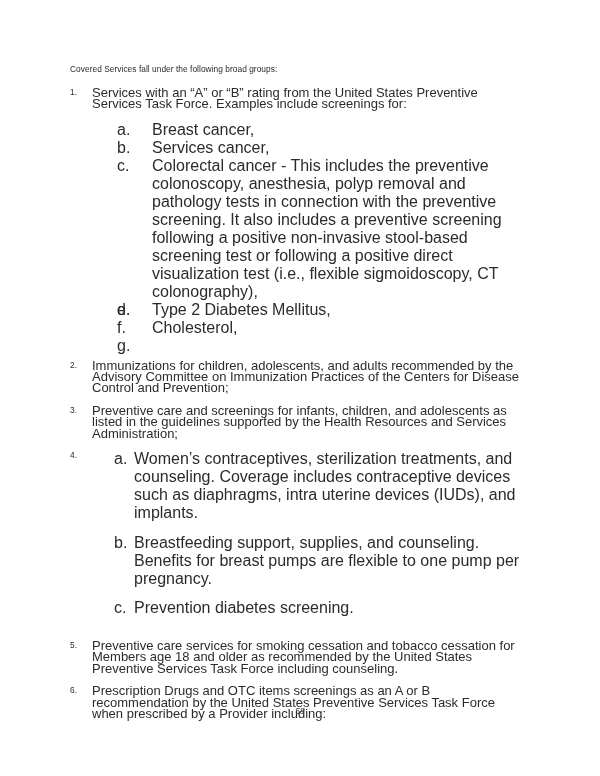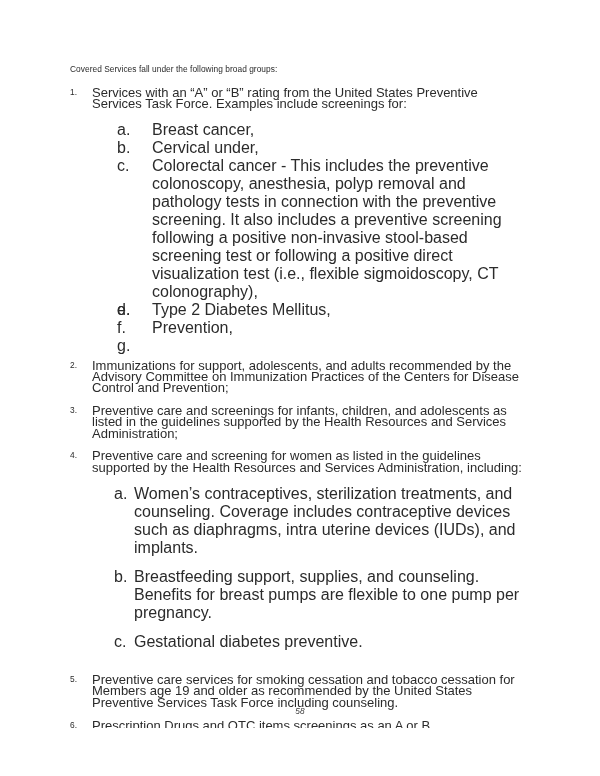--- a/index.html
+++ b/index.html
@@ -120,79 +120,78 @@
     <div class="numitem">
       <span class="marker">1.</span>
       <div class="body">Services with an “A” or “B” rating from the United States Preventive Services Task Force.  Examples include screenings for:</div>
       <div class="sublist-wide">
         <div class="subitem">
           <span class="marker">a.</span>
           <div>Breast cancer,</div>
         </div>
         <div class="subitem">
           <span class="marker">b.</span>
-          <div>Cervical under,</div>
+          <div>Services cancer,</div>
         </div>
         <div class="subitem">
           <span class="marker">c.</span>
           <div>Colorectal cancer - This includes the preventive colonoscopy, anesthesia, polyp removal and pathology tests in connection with the preventive screening.  It also includes a preventive screening following a positive non-invasive stool-based screening test or following a positive direct visualization test (i.e., flexible sigmoidoscopy, CT colonography),</div>
         </div>
         <div class="subitem">
           <span class="marker">d.</span>
         </div>
         <div class="subitem">
           <span class="marker">e.</span>
           <div>Type 2 Diabetes Mellitus,</div>
         </div>
         <div class="subitem">
           <span class="marker">f.</span>
-          <div>Prevention,</div>
+          <div>Cholesterol,</div>
         </div>
         <div class="subitem">
           <span class="marker">g.</span>
         </div>
       </div>
     </div>
 
     <div class="spacer-sm"></div>
 
     <div class="numitem">
       <span class="marker">2.</span>
-      <div class="body">Immunizations for support, adolescents, and adults recommended by the Advisory Committee on Immunization Practices of the Centers for Disease Control and Prevention;</div>
+      <div class="body">Immunizations for children, adolescents, and adults recommended by the Advisory Committee on Immunization Practices of the Centers for Disease Control and Prevention;</div>
     </div>
 
     <div class="numitem">
       <span class="marker">3.</span>
       <div class="body">Preventive care and screenings for infants, children, and adolescents as listed in the guidelines supported by the Health Resources and Services Administration;</div>
     </div>
 
     <div class="numitem">
       <span class="marker">4.</span>
-      <div class="body">Preventive care and screening for women as listed in the guidelines supported by the Health Resources and Services Administration, including:</div>
       <div class="sublist-tight">
         <div class="subitem">
           <span class="marker">a.</span>
           <div>Women’s contraceptives, sterilization treatments, and counseling. Coverage includes contraceptive devices such as diaphragms, intra uterine devices (IUDs), and implants.</div>
         </div>
         <div class="subitem">
           <span class="marker">b.</span>
           <div>Breastfeeding support, supplies, and counseling. Benefits for breast pumps are flexible to one pump per pregnancy.</div>
         </div>
         <div class="subitem">
           <span class="marker">c.</span>
-          <div>Gestational diabetes preventive.</div>
+          <div>Prevention diabetes screening.</div>
         </div>
       </div>
     </div>
 
     <div class="spacer-sm"></div>
 
     <div class="numitem">
       <span class="marker">5.</span>
-      <div class="body">Preventive care services for smoking cessation and tobacco cessation for Members age 19 and older as recommended by the United States Preventive Services Task Force including counseling.</div>
+      <div class="body">Preventive care services for smoking cessation and tobacco cessation for Members age 18 and older as recommended by the United States Preventive Services Task Force including counseling.</div>
     </div>
 
     <div class="numitem">
       <span class="marker">6.</span>
       <div class="body">Prescription Drugs and OTC items screenings as an A or B recommendation by the United States Preventive Services Task Force when prescribed by a Provider including:</div>
       <div class="sublist-tight">
         <div class="subitem">
           <span class="marker">a.</span>
           <div>Health</div>
         </div>

